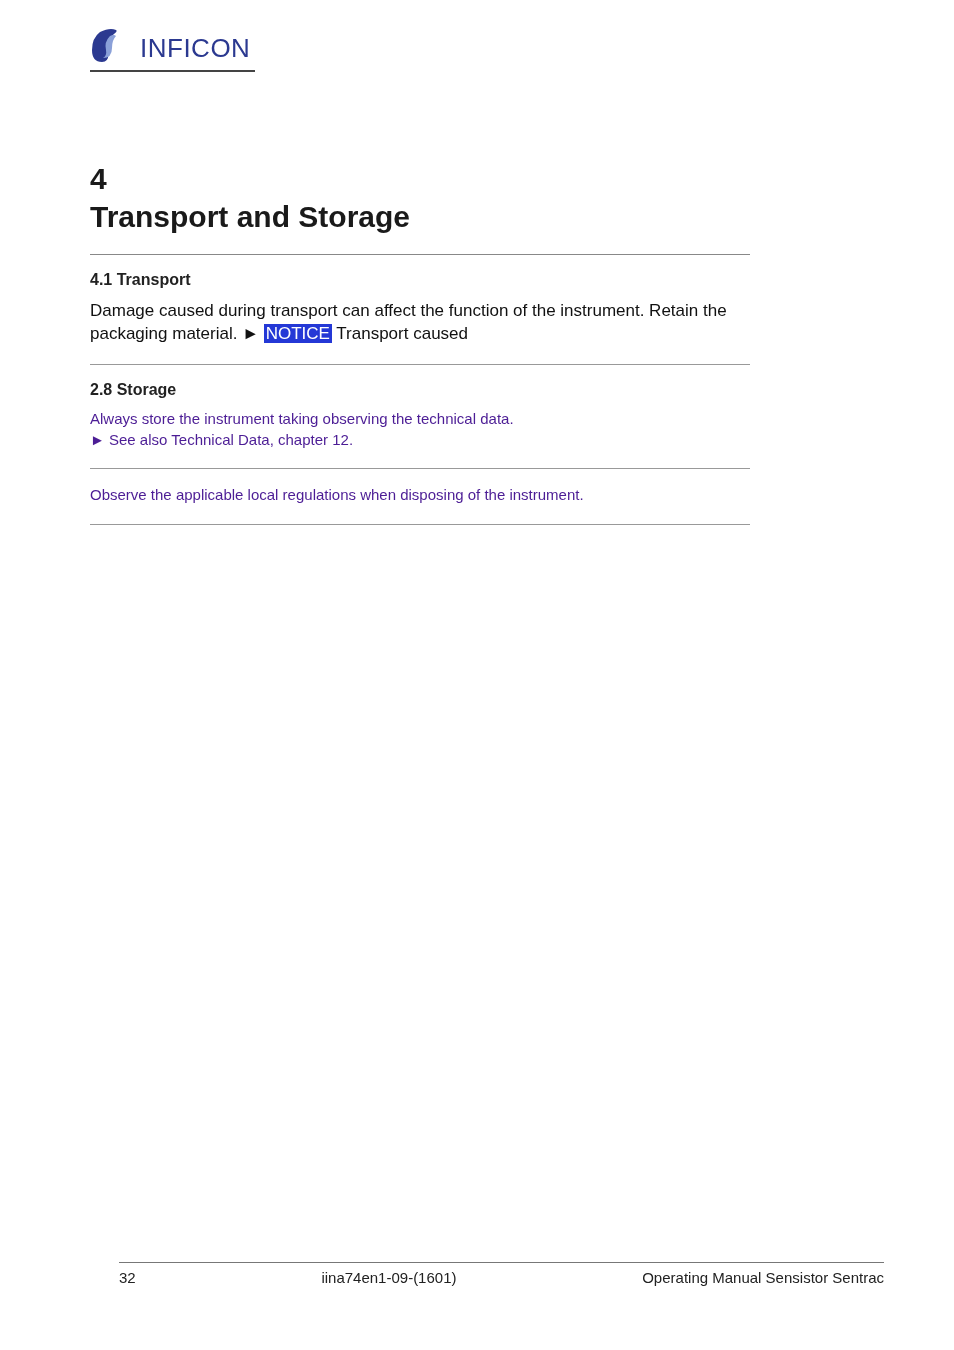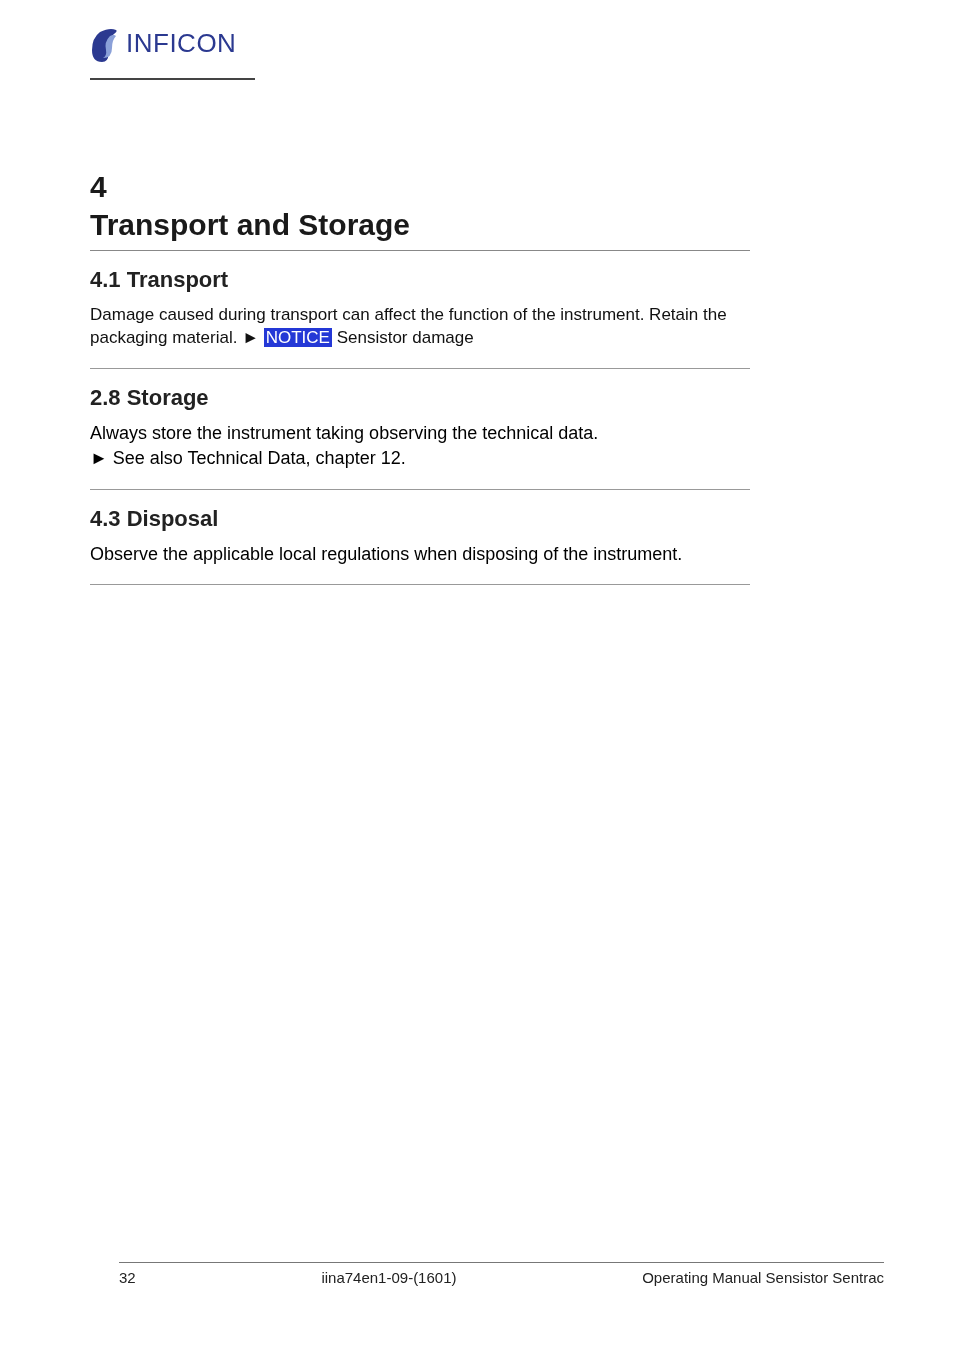--- a/index.html
+++ b/index.html
@@ -9,23 +9,23 @@
     background: #fff;
     font-family: Arial, Helvetica, sans-serif;
     position: relative;
     color: #000;
   }
   .page {
     padding: 28px 70px 0 90px;
   }
   .logo {
     display: flex;
-    align-items: flex-start;
-    gap: 6px;
-    margin-bottom: 16px;
+    align-items: flex-end;
+    gap: 20px;
+    margin-bottom: 8px;
   }
   .logo svg { display: block; }
   .logo-text {
     font-size: 26px;
     font-weight: 500;
     letter-spacing: 0.5px;
     color: #2b3990;
     font-family: "Arial Narrow", Arial, sans-serif;
   }
   .logo-rule {
@@ -38,40 +38,40 @@
   .section-num {
     font-size: 30px;
     font-weight: bold;
     color: #1a1a1a;
     margin-bottom: 4px;
   }
   .section-title {
     font-size: 30px;
     font-weight: bold;
     color: #1a1a1a;
-    margin-bottom: 8px;
+    margin-bottom: 20px;
   }
   .hr-thin {
     border: none;
     border-top: 1px solid #888;
     margin: 0 0 16px 0;
   }
   .subsection {
     margin-bottom: 18px;
   }
   .sub-heading {
-    font-size: 22px;
+    font-size: 16px;
     font-weight: bold;
     color: #222;
     margin-bottom: 10px;
   }
   .sub-body {
-    font-size: 18px;
+    font-size: 15px;
     line-height: 1.38;
-    color: #000000;
+    color: #4c1d95;
     margin-bottom: 14px;
   }
   .sub-body-link {
     font-size: 17px;
     line-height: 1.38;
     color: #111;
     margin-bottom: 14px;
   }
   .highlight {
     background: #2438d6;
@@ -119,34 +119,33 @@
   <div class="logo-rule"></div>
 
   <div class="content-block">
     <div class="section-num">4</div>
     <div class="section-title">Transport and Storage</div>
     <hr class="hr-thin">
 
     <div class="subsection">
       <div class="sub-heading">4.1 Transport</div>
       <div class="sub-body-link">
-        <span>Damage caused during transport can affect the function of the instrument. Retain the packaging material.&nbsp;► </span><span class="highlight">NOTICE</span><span> Sensistor damage</span>
+        <span>Damage caused during transport can affect the function of the instrument. Retain the packaging material.&nbsp;► </span><span class="highlight">NOTICE</span><span> Transport caused</span>
       </div>
     </div>
     <hr class="hr-sub">
 
     <div class="subsection">
       <div class="sub-heading">2.8 Storage</div>
       <div class="sub-body" style="white-space: pre-line">Always store the instrument taking observing the technical data.
 ► See also Technical Data, chapter 12.</div>
     </div>
     <hr class="hr-sub">
 
     <div class="subsection">
-      <div class="sub-heading">4.3 Disposal</div>
       <div class="sub-body">Observe the applicable local regulations when disposing of the instrument.</div>
     </div>
     <hr class="hr-sub">
   </div>
 </div>
 
 <div class="footer">
   <hr class="footer-rule">
   <div class="footer-row">
     <span>32</span>

